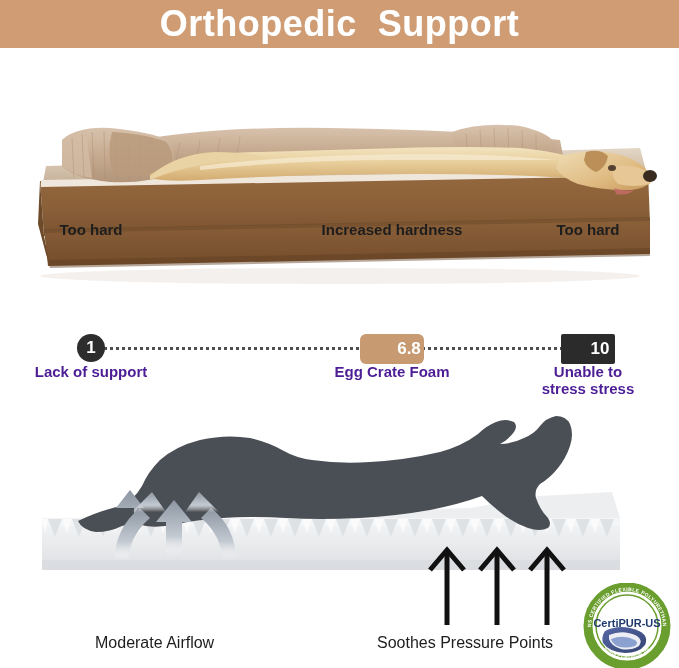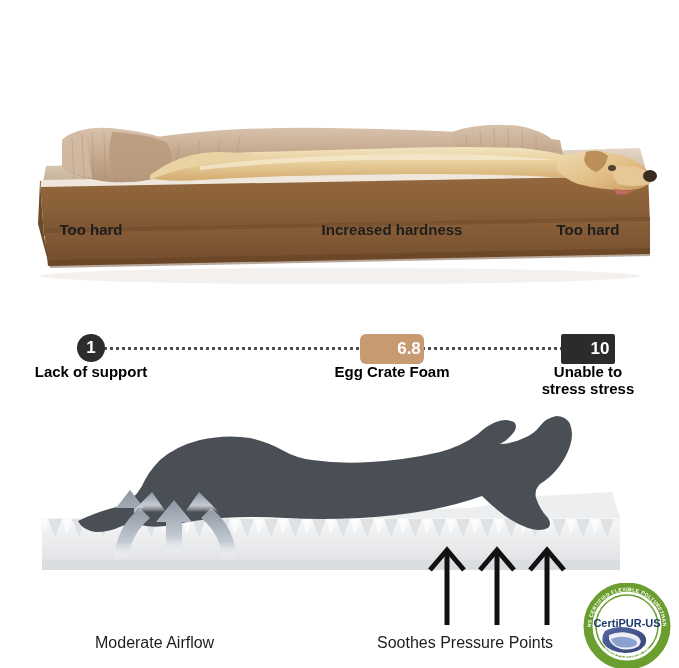--- a/index.html
+++ b/index.html
@@ -47,21 +47,21 @@
     opacity:.85;
   }
   .stop{position:absolute;top:0;width:0;}
   .stop .top-label{
     position:absolute;bottom:62px;left:50%;transform:translateX(-50%);
     font-size:15px;font-weight:bold;color:#1d1d1d;white-space:nowrap;
     text-align:center;line-height:1.15;
   }
   .stop .bot-label{
     position:absolute;top:63px;left:50%;transform:translateX(-50%);
-    font-size:15px;font-weight:bold;color:#000000;white-space:nowrap;
+    font-size:15px;font-weight:bold;color:#4c1d95;white-space:nowrap;
     text-align:center;line-height:1.15;
   }
   .badge{
     position:absolute;top:34px;left:50%;transform:translateX(-50%);
     display:flex;align-items:center;justify-content:center;
     color:#ffffff;font-weight:bold;z-index:3;
   }
   .badge.circle{
     width:28px;height:28px;border-radius:50%;
     background:#2d2d2d;font-size:17px;
@@ -93,20 +93,23 @@
   .cap-right{left:377px;top:634px;}
 
   
   .certi{position:absolute;left:581px;top:583px;width:92px;height:85px;}
 </style>
 </head>
 <body>
 
 <div class="page">
 
+  <div class="banner">
+    <div class="banner-title">Orthopedic  Support</div>
+  </div>
 
   <div class="photo">
     <svg width="679" height="242" viewBox="0 0 679 242">
       <defs>
         <linearGradient id="bedSide" x1="0" y1="0" x2="0" y2="1">
           <stop offset="0" stop-color="#96693f"></stop>
           <stop offset="0.55" stop-color="#8a6038"></stop>
           <stop offset="1" stop-color="#7a5330"></stop>
         </linearGradient>
         <linearGradient id="bedBase" x1="0" y1="0" x2="0" y2="1">

